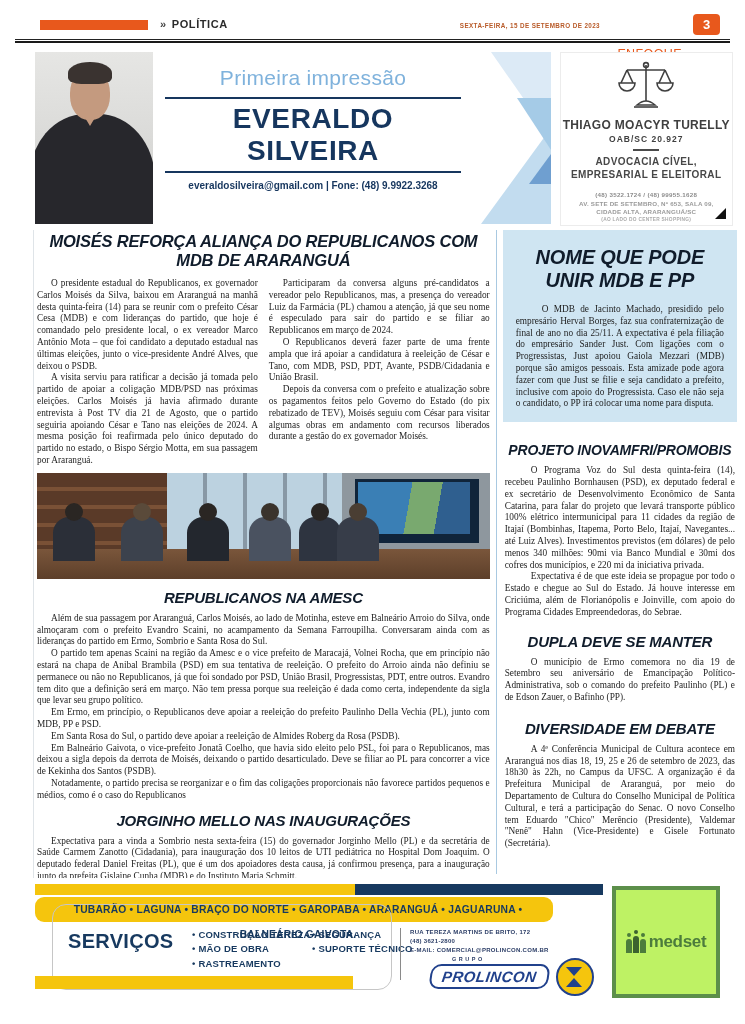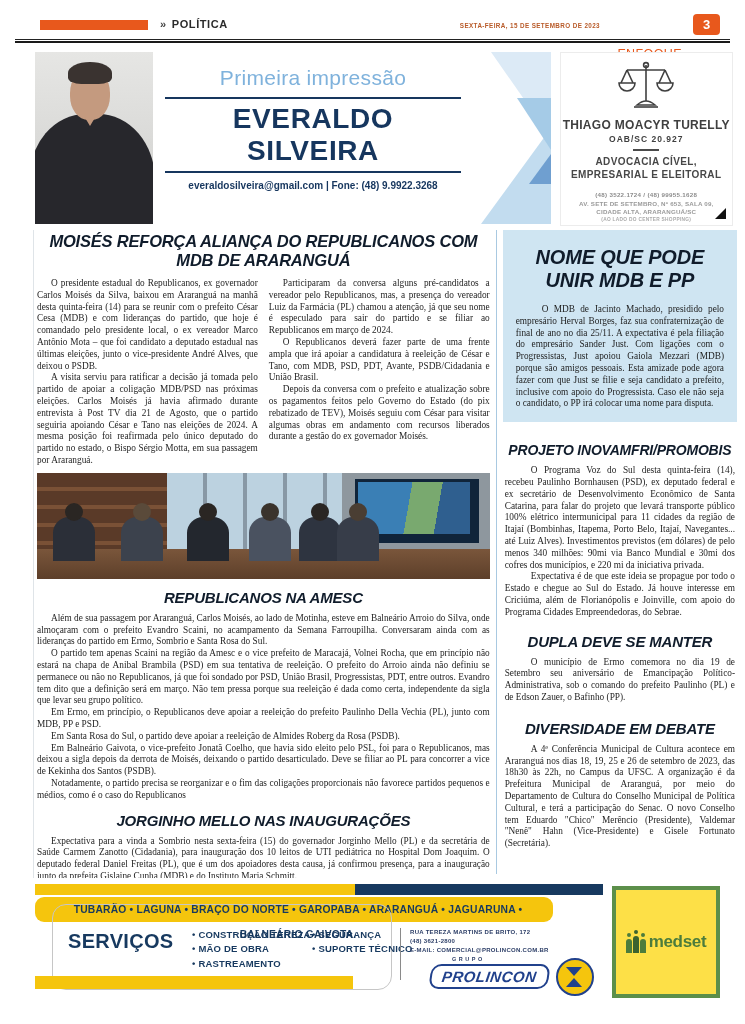--- a/index.html
+++ b/index.html
@@ -86,21 +86,21 @@
   .f-vdiv{position:absolute;left:400px;top:48px;height:52px;width:1px;background:#8a8a8a;}
   .f-addr{position:absolute;left:410px;top:48px;font-size:6px;font-weight:700;color:#2b3d66;line-height:1.5;letter-spacing:.3px;}
   .f-grupo{position:absolute;left:452px;top:76px;font-size:5.5px;font-weight:700;color:#2b3d66;letter-spacing:2.5px;}
   .f-prol{position:absolute;left:430px;top:84px;padding:2px 10px;border:2.5px solid #21418C;border-radius:10px;
           transform:skewX(-8deg);color:#21418C;font-size:15px;font-weight:800;font-style:italic;letter-spacing:.5px;background:#fff;}
   .f-badge{position:absolute;left:556px;top:78px;width:34px;height:34px;border-radius:50%;background:#F5C50D;
            border:2px solid #21418C;}
   .f-badge i{position:absolute;left:8px;top:7px;width:0;height:0;border-left:8px solid transparent;border-right:8px solid transparent;border-top:9px solid #21418C;}
   .f-badge b{position:absolute;left:8px;bottom:7px;width:0;height:0;border-left:8px solid transparent;border-right:8px solid transparent;border-bottom:9px solid #21418C;}
   .f-botbar{position:absolute;left:35px;top:96px;width:318px;height:13px;background:#F5C50D;}
-  .medset{position:absolute;left:612px;top:6px;width:100px;height:104px;border:4px solid #5C8F4A;background:#fde047;
+  .medset{position:absolute;left:612px;top:6px;width:100px;height:104px;border:4px solid #5C8F4A;background:#bef264;
           display:flex;align-items:center;justify-content:center;gap:3px;}
   .medset .word{font-size:17px;font-weight:800;color:#4C7C3C;letter-spacing:-.3px;}
   .mpeople{display:flex;gap:1px;align-items:flex-end;height:22px;}
   .mpeople span{display:block;width:6px;height:14px;background:#4C7C3C;border-radius:3px 3px 0 0;position:relative;}
   .mpeople span::before{content:"";position:absolute;top:-6px;left:1px;width:4px;height:4px;border-radius:50%;background:#4C7C3C;}
   .mpeople span:nth-child(2){height:17px;background:#3c632f;}
   .mpeople span:nth-child(2)::before{background:#3c632f;}
 </style>
 </head>
 <body>

